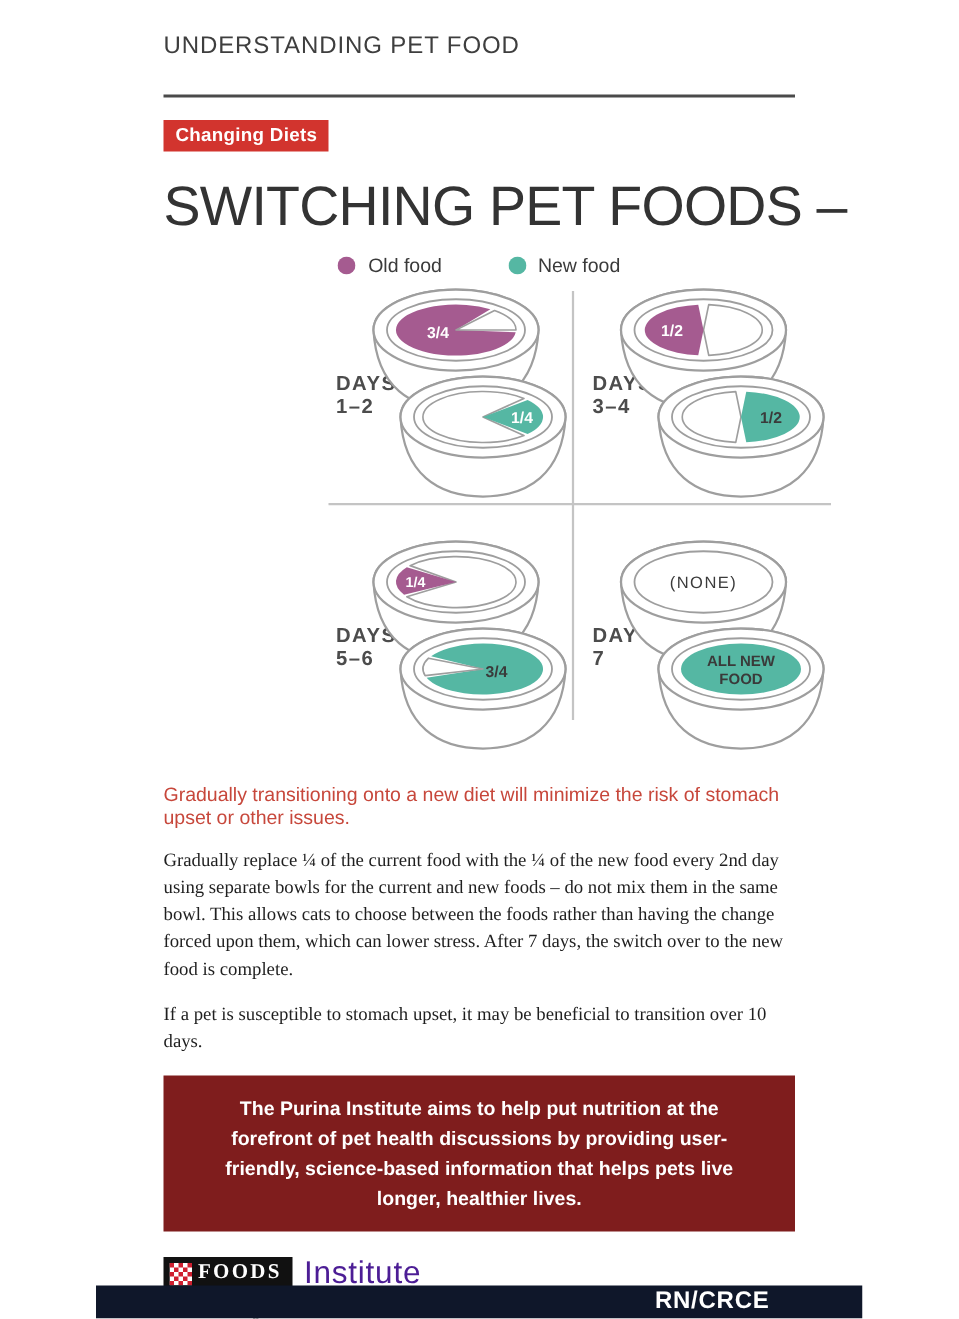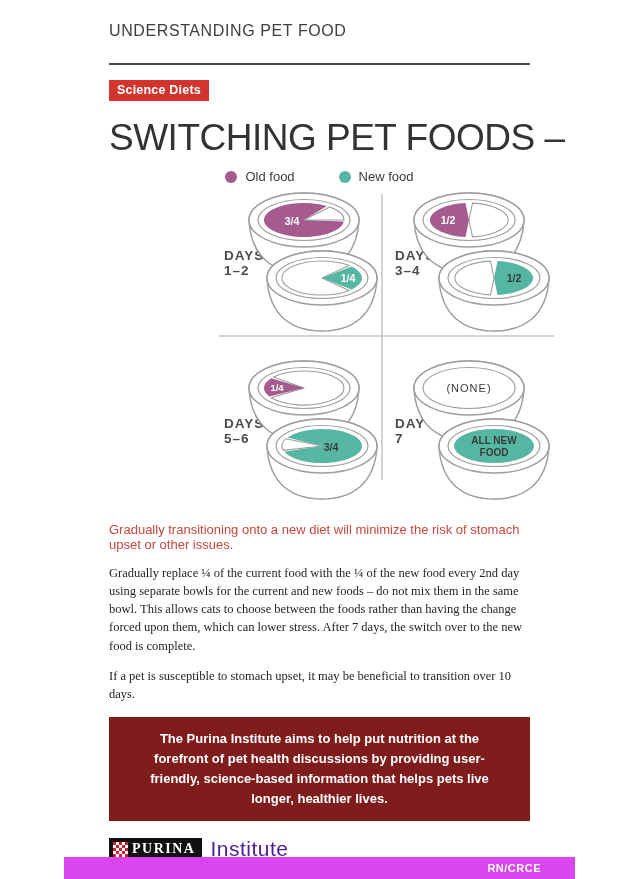--- a/index.html
+++ b/index.html
@@ -51,23 +51,23 @@
   .logo-row { display:flex; align-items:center; }
   .purina-box { display:inline-flex; align-items:center; gap:4px; background:#111111;
                 padding:3px 7px 3px 4px; }
   .purina-word { font-family:"Liberation Serif", serif; font-weight:700; color:#ffffff;
                  font-size:14px; letter-spacing:1.5px; }
   .institute-word { margin-left:8px; font-size:21px; font-weight:300; color:#4c1d95; letter-spacing:0.5px; }
   .tagline-rule { width:176px; border-top:1.5px solid #3a3a3a; margin:5px 0 3px 0; }
   .tagline { font-size:8.5px; font-weight:700; letter-spacing:2.6px; color:#4a4a4a; }
 
   
-  .bottom-bar { position:absolute; left:0; right:0; bottom:0; height:22px; background:#d946ef;
-                color:#fff; font-size:11px; font-weight:700; letter-spacing:0.5px;
-                display:flex; align-items:center; justify-content:flex-end; padding-right:34px; }
+  .bottom-bar { position:absolute; left:0; right:0; bottom:0; height:22px; background:#0f172a;
+                color:#fff; font-size:16px; font-weight:700; letter-spacing:0.5px;
+                display:flex; align-items:center; justify-content:flex-end; padding-right:62px; }
 </style>
 </head>
 <body>
 
 <div class="page">
 
   
   <div class="header">
     <div class="header-title">UNDERSTANDING PET FOOD</div>
     <div class="header-icon">
@@ -79,21 +79,21 @@
         <circle cx="29" cy="20.3" r="1.25" fill="#ffffff"></circle>
         <circle cx="32.7" cy="21.3" r="1.25" fill="#ffffff"></circle>
         <path d="M18.5,35.5 L29,30.8 L39.5,35.5" fill="none" stroke="#ffffff" stroke-width="1.6"></path>
         <path d="M15.5,39.5 L42.5,39.5 L38.5,50 L19.5,50 Z" fill="#332d2d"></path>
       </svg>
     </div>
     <div class="header-rule"></div>
   </div>
 
   
-  <div class="badge">Science Diets</div>
+  <div class="badge">Changing Diets</div>
 
   
   <h1 class="page-title">SWITCHING PET FOODS – CATS</h1>
 
   
   <div class="legend">
     <div class="legend-item">
       <svg width="12" height="12" viewBox="0 0 12 12">
         <circle cx="6" cy="6" r="6" fill="#a55b90"></circle>
       </svg>
@@ -222,21 +222,21 @@
             <rect x="0" y="6" width="3" height="3"></rect>
               <rect x="6" y="6" width="3" height="3"></rect>
               <rect x="12" y="6" width="3" height="3"></rect>
             <rect x="3" y="9" width="3" height="3"></rect>
               <rect x="9" y="9" width="3" height="3"></rect>
             <rect x="0" y="12" width="3" height="3"></rect>
               <rect x="6" y="12" width="3" height="3"></rect>
               <rect x="12" y="12" width="3" height="3"></rect>
           </g>
         </svg>
-        <span class="purina-word">PURINA</span>
+        <span class="purina-word">FOODS</span>
       </span>
       <span class="institute-word">Institute</span>
     </div>
     <div class="tagline-rule"></div>
     <div class="tagline">Advancing Science for Pet Health</div>
   </div>
 
   
   <div class="bottom-bar">
     <span>RN/CRCE</span>

